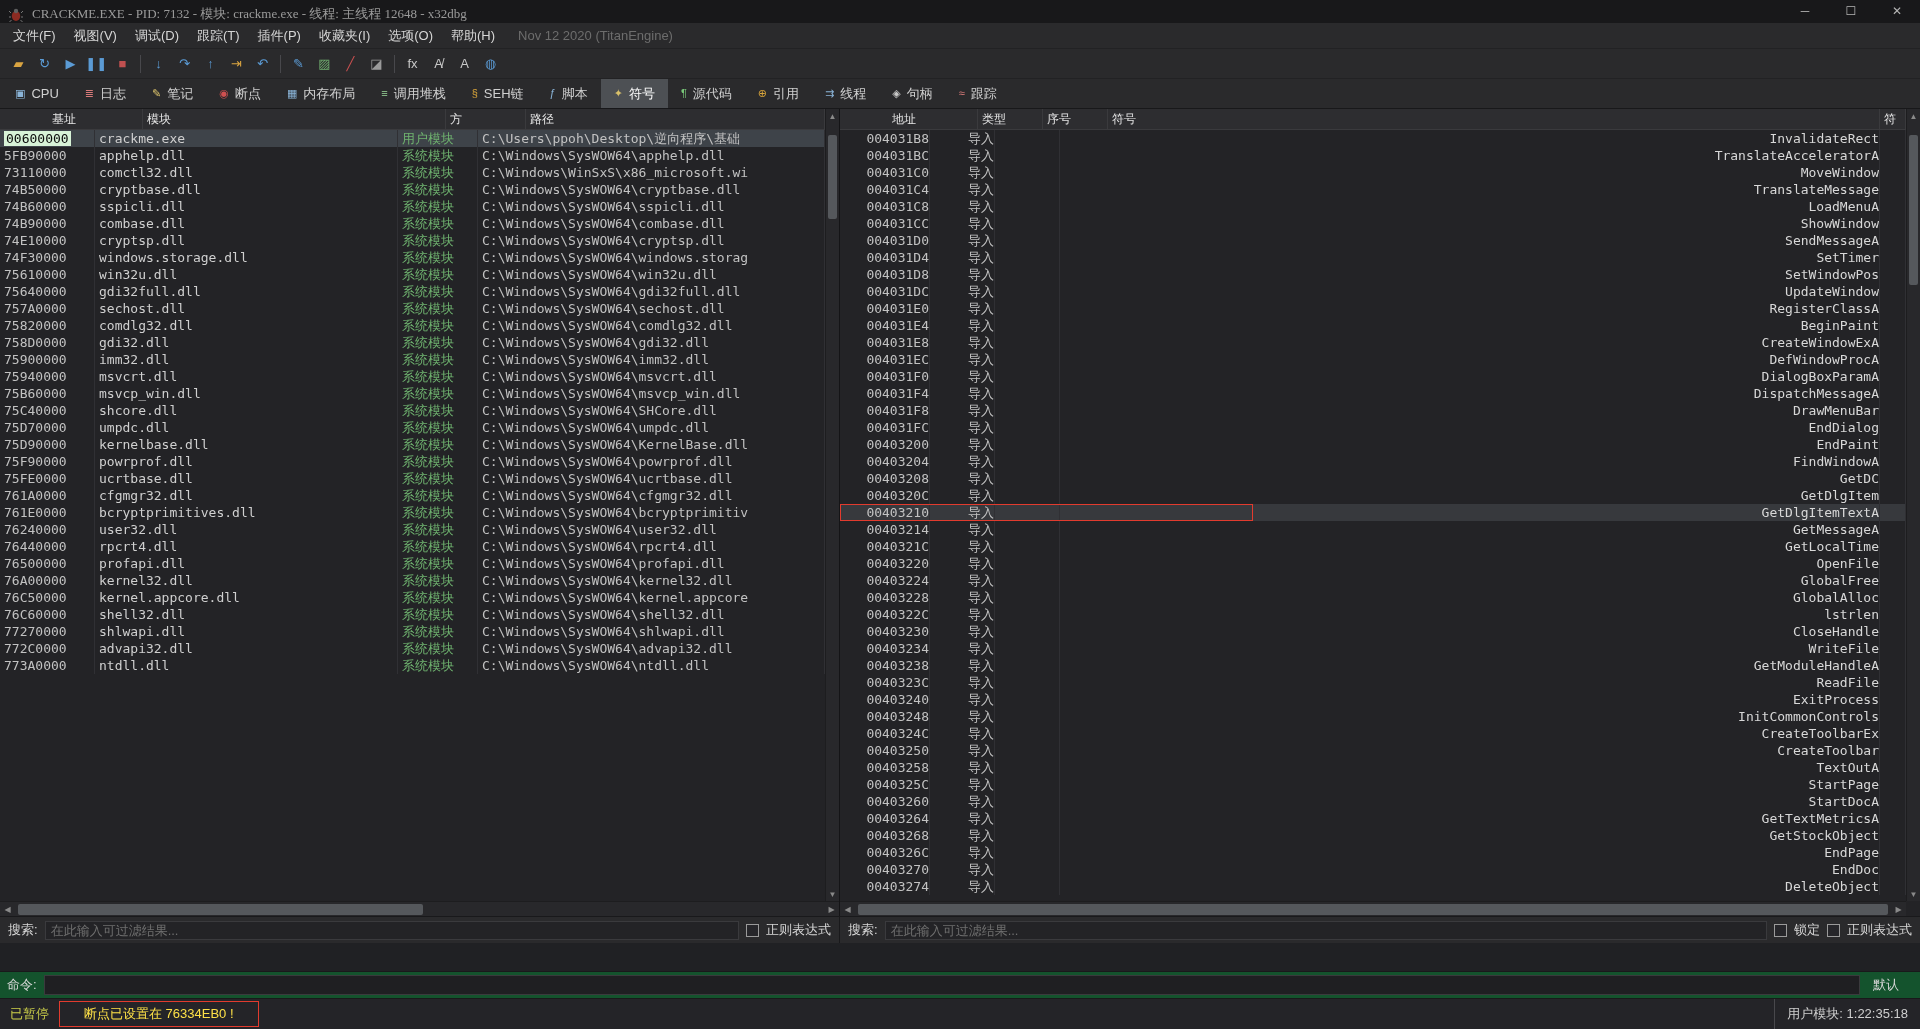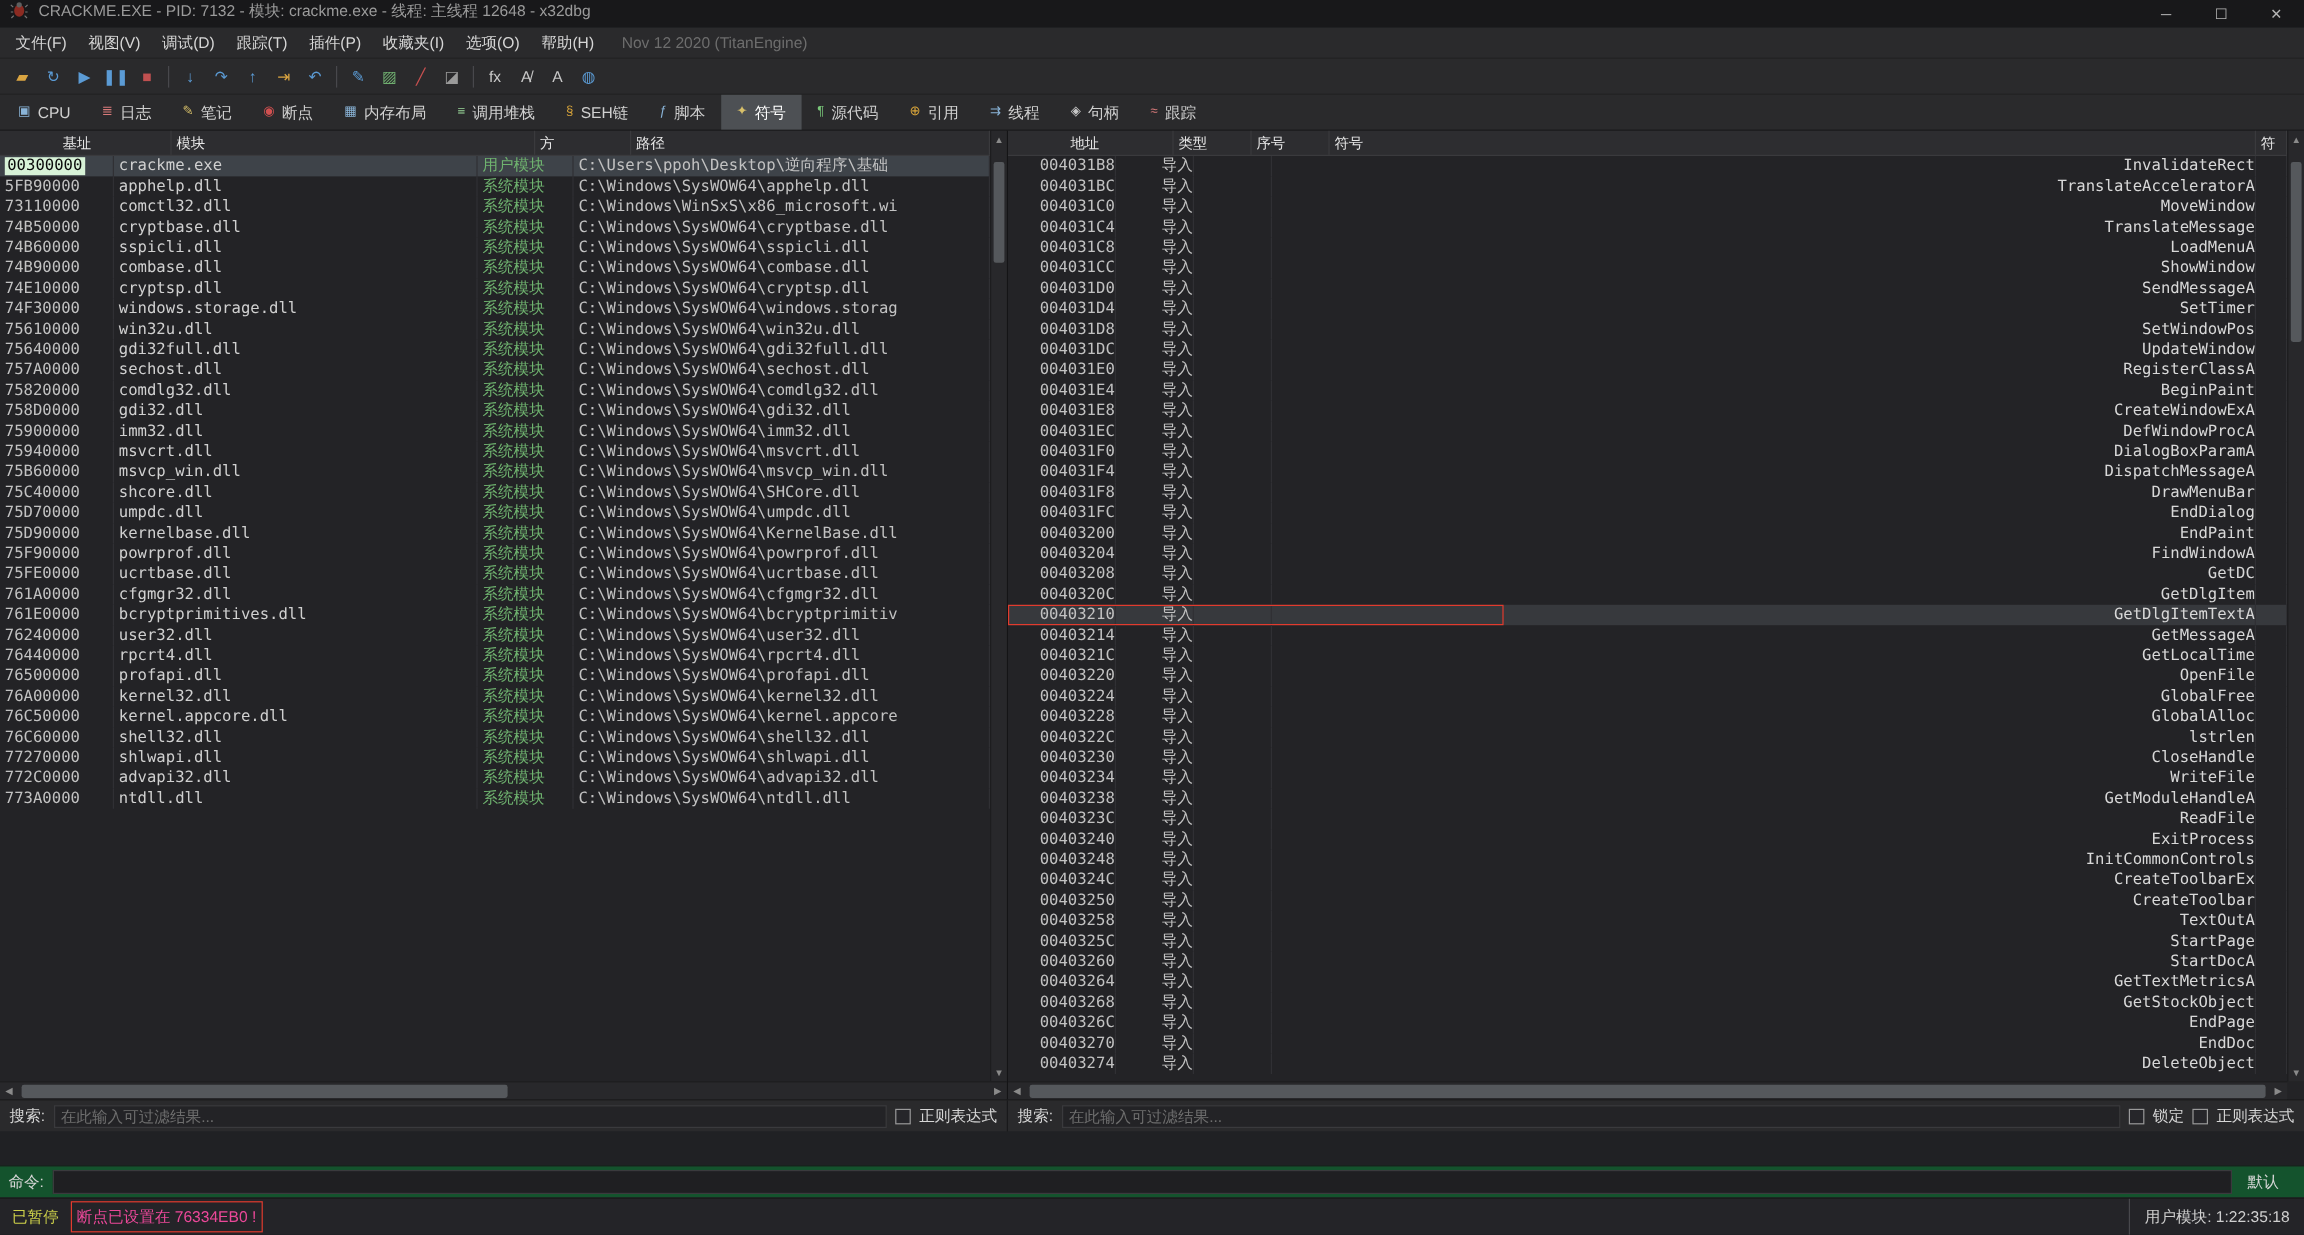--- a/index.html
+++ b/index.html
@@ -4,21 +4,21 @@
 <style>
   * { margin:0; padding:0; box-sizing:border-box; }
   html,body { width:1920px; height:1029px; overflow:hidden; }
   body {
     background:#202124; color:#cfcfcf;
     font-family:"Liberation Sans","DejaVu Sans",sans-serif; font-size:13px;
   }
   .app { display:flex; flex-direction:column; width:100%; height:100%; }
 
   
-  .titlebar { height:23px; background:#18181a; display:flex; align-items:flex-start; padding-left:8px; color:#9b9b9b; flex:0 0 auto; }
+  .titlebar { height:23px; background:#18181a; display:flex; align-items:flex-end; padding-left:8px; color:#9b9b9b; flex:0 0 auto;font-family:Liberation Serif, serif; }
   .app-icon { width:16px; height:16px; margin-right:8px; display:inline-flex; }
   .title-text { white-space:nowrap; overflow:hidden; }
   .win-controls { margin-left:auto; display:flex; height:100%; }
   .win-btn { width:46px; display:flex; align-items:center; justify-content:center; color:#b5b5b5; font-size:12px; }
 
   
   .menubar { height:26px; background:#2a2a2c; display:flex; align-items:center; padding:0 4px; border-bottom:1px solid #222224; flex:0 0 auto; }
   .menu-item { padding:0 9px; color:#d6d6d6; white-space:nowrap; }
   .build-info { color:#6d6d6d; margin-left:14px; white-space:nowrap; }
 
@@ -85,21 +85,21 @@
   input.chk { appearance:none; -webkit-appearance:none; width:13px; height:13px; border:1px solid #9a9a9a; background:#26262a; flex:0 0 auto; }
   .push { margin-left:auto; }
 
   
   .logstrip { height:28px; background:#202124; flex:0 0 auto; }
   .commandbar { height:27px; display:flex; align-items:center; background:#14532d; border-top:1px solid #19191b; padding:0 7px; gap:7px; flex:0 0 auto; }
   .cmd-input { flex:1; height:20px; background:#1f1f22; border:1px solid #3a3a3d; }
   .cmd-profile { color:#d6d6d6; padding:0 14px 0 6px; white-space:nowrap; }
   .statusbar { height:31px; display:flex; align-items:center; background:#242428; border-top:1px solid #19191b; padding:0 0 0 10px; gap:10px; flex:0 0 auto; }
   .status-state { color:#cccf4a; white-space:nowrap; }
-  .status-msg { color:#ec4899; border:1px solid var(--annotation,#e23b2e); padding:3px 4px; white-space:nowrap; }
+  .status-msg { color:#fde047; border:1px solid var(--annotation,#e23b2e); padding:3px 24px; white-space:nowrap; }
   .status-time { margin-left:auto; color:#cfcfcf; border-left:1px solid #48484c; padding:0 12px; height:100%; display:flex; align-items:center; white-space:nowrap; }
 </style>
 </head>
 <body>
 
 <div class="app">
 
   <header class="titlebar">
     <span class="app-icon">
       <svg width="16" height="16" viewBox="0 0 16 16">
@@ -222,21 +222,21 @@
 
     <section class="pane pane-left">
       <div class="thead grid-left" id="modules-head">
           <div class="th">基址</div>
           <div class="th">模块</div>
           <div class="th">方</div>
           <div class="th">路径</div>
         </div>
       <div class="tbody" id="modules-body">
           <div class="tr grid-left sel">
-            <div class="td base"><span class="hl">00300000</span></div>
+            <div class="td base"><span class="hl">00600000</span></div>
             <div class="td module">crackme.exe</div>
             <div class="td party">用户模块</div>
             <div class="td path">C:\Users\ppoh\Desktop\逆向程序\基础</div>
           </div>
           <div class="tr grid-left">
             <div class="td base"><span>5FB90000</span></div>
             <div class="td module">apphelp.dll</div>
             <div class="td party">系统模块</div>
             <div class="td path">C:\Windows\SysWOW64\apphelp.dll</div>
           </div>

